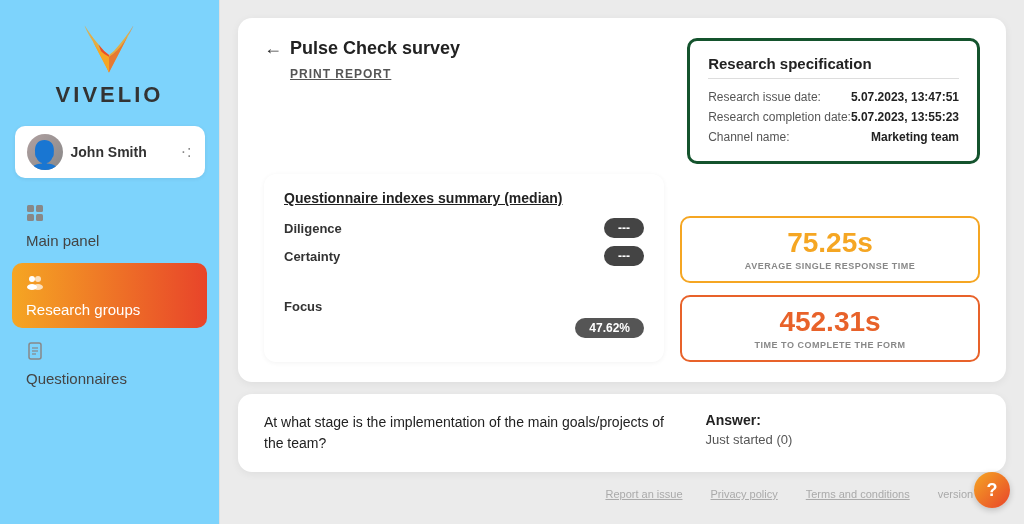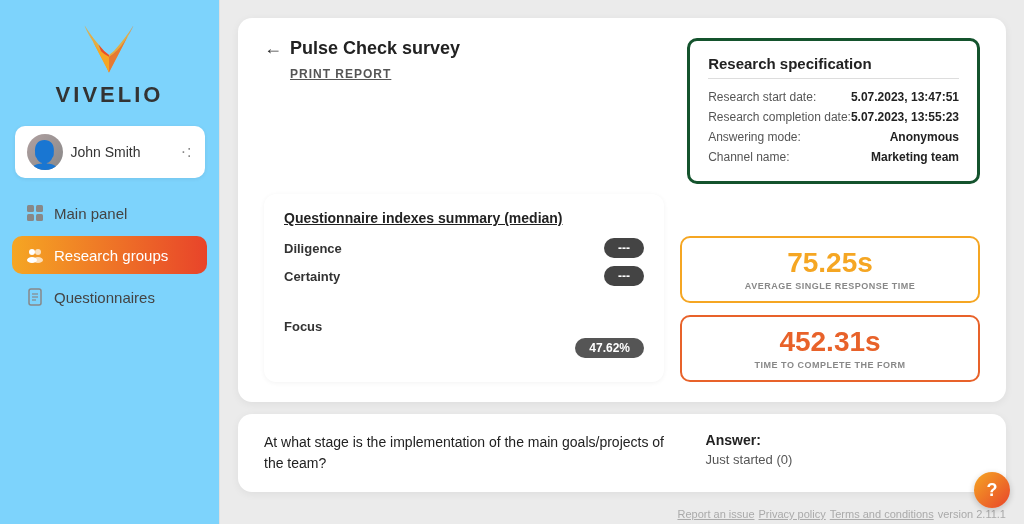--- a/index.html
+++ b/index.html
@@ -80,21 +80,21 @@
 
     
     .avatar-icon {
       font-size: 28px;
       line-height: 1;
       color: #f5f5f5;
     }
 
     .user-name {
       font-size: 14px;
-      font-weight: 400;
+      font-weight: 700;
       color: #333;
       flex: 1;
     }
 
     .user-menu-dots {
       font-size: 16px;
       color: #888;
       cursor: pointer;
       letter-spacing: 1px;
     }
@@ -102,29 +102,30 @@
     .nav-items {
       width: 100%;
       padding: 0 12px;
       display: flex;
       flex-direction: column;
       gap: 4px;
     }
 
     .nav-item {
       display: flex;
-      align-items: center;
+      align-items: flex-start;
       gap: 10px;
       padding: 10px 14px;
       border-radius: 10px;
       cursor: pointer;
       font-size: 15px;
       font-weight: 500;
       color: #444;
       transition: background 0.15s;
+      flex-direction: column;
     }
 
     .nav-item.active {
       background: linear-gradient(90deg, #f5a623 0%, #e8442a 100%);
       color: #fff;
     }
 
     .nav-icon {
       font-size: 18px;
       display: flex;
@@ -355,21 +356,21 @@
     .answer-value {
       font-size: 13px;
       color: #555;
     }
 
     
     .footer {
       display: flex;
       justify-content: flex-end;
       align-items: center;
-      gap: 4px;
+      gap: 28px;
       padding: 4px 0 0 0;
       font-size: 11px;
       color: #aaa;
     }
 
     .footer a {
       color: #aaa;
       text-decoration: underline;
       cursor: pointer;
     }
@@ -466,30 +467,26 @@
           <span class="survey-title">Pulse Check survey</span>
         </div>
         <div class="print-report">PRINT REPORT</div>
       </div>
 
       <div class="research-spec">
         <div class="spec-title">Research specification</div>
         <table class="spec-table">
           <tbody>
               <tr>
-            <td>Research start date:</td>
+            <td>Research issue date:</td>
             <td>5.07.2023, 13:47:51</td>
           </tr>
           <tr>
             <td>Research completion date:</td>
             <td>5.07.2023, 13:55:23</td>
-          </tr>
-          <tr>
-            <td>Answering mode:</td>
-            <td>Anonymous</td>
           </tr>
           <tr>
             <td>Channel name:</td>
             <td>Marketing team</td>
           </tr>
         </tbody>
           </table>
       </div>
     </div>
 

